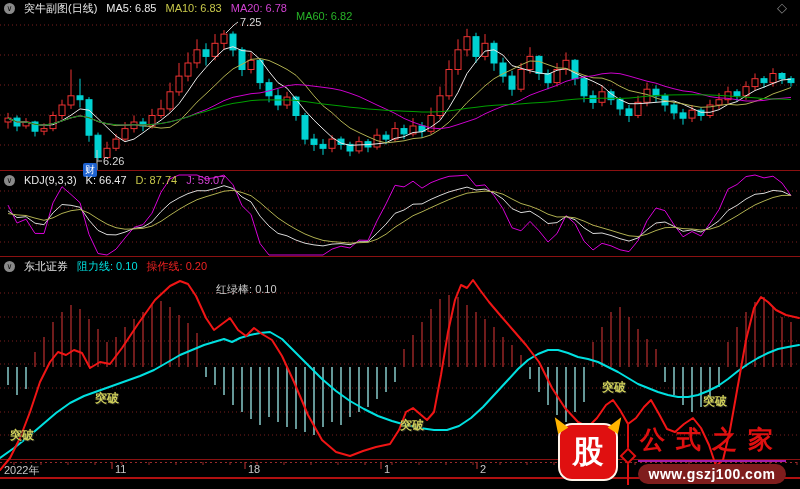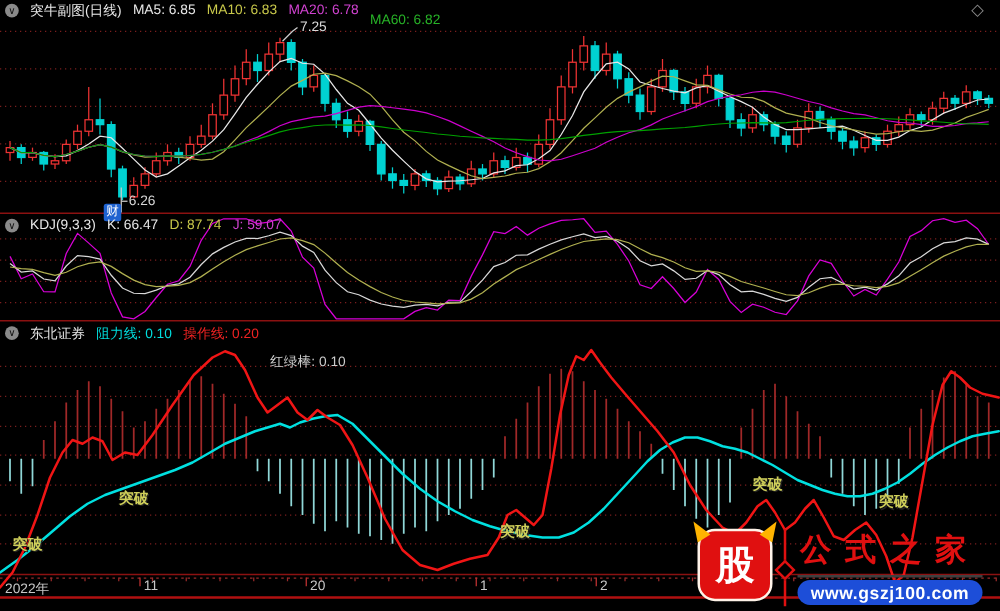--- a/index.html
+++ b/index.html
@@ -23,22 +23,22 @@
   .watermark{position:absolute;left:558px;top:423px;display:flex;align-items:flex-start;z-index:6;}
   .wm-badge{position:relative;width:56px;height:54px;background:#e01010;border:2px solid #fff3e8;
     border-radius:14px;display:flex;align-items:center;justify-content:center;}
   .wm-badge-text{color:#fff;font-size:31px;font-weight:bold;font-family:"Liberation Serif",serif;}
   .horn{position:absolute;width:0;height:0;border-style:solid;}
   .horn-l{left:-7px;top:-9px;border-width:0 6px 16px 6px;border-color:transparent transparent #ffb400 transparent;transform:rotate(-32deg);}
   .horn-r{right:-7px;top:-9px;border-width:0 6px 16px 6px;border-color:transparent transparent #ffb400 transparent;transform:rotate(32deg);}
   .wm-divider{position:relative;width:2px;height:62px;background:#e01010;margin:0 9px;}
   .wm-diamond{position:absolute;left:-5px;top:27px;width:8px;height:8px;border:2px solid #e01010;background:#000;transform:rotate(45deg);}
   .wm-title{font-family:"Liberation Serif",serif;font-weight:bold;font-size:25px;color:#e01010;
-    letter-spacing:11px;white-space:nowrap;border-bottom:2px solid #404040;padding:0 2px 4px 2px;}
-  .wm-url{margin-top:2px;background:#1d4ed8;color:#fff;font-weight:bold;font-size:14px;
+    letter-spacing:11px;white-space:nowrap;border-bottom:2px solid #a21caf;padding:0 2px 4px 2px;}
+  .wm-url{margin-top:2px;background:#7f1d1d;color:#fff;font-weight:bold;font-size:14px;
     border-radius:12px;padding:2px 10px;text-align:center;letter-spacing:.5px;}
 </style>
 </head>
 <body>
 
 <div id="main-window">
 
   <svg id="chart-svg" width="800" height="489">
       <line x1="0" y1="25" x2="800" y2="25" stroke="#7a1e1e" stroke-width="1" stroke-dasharray="1 3"></line>
       <line x1="0" y1="55" x2="800" y2="55" stroke="#7a1e1e" stroke-width="1" stroke-dasharray="1 3"></line>
@@ -377,21 +377,21 @@
       <div class="pos pricelab" style="left: 240px; top: 16px;">7.25</div>
       <div class="pos pricelab" style="left: 103px; top: 155px;">6.26</div>
       <div class="low-badge" style="left: 83px; top: 163px;">财</div>
       <div class="pos breakout" style="left: 10px; top: 427px;">突破</div>
       <div class="pos breakout" style="left: 95px; top: 390px;">突破</div>
       <div class="pos breakout" style="left: 400px; top: 417px;">突破</div>
       <div class="pos breakout" style="left: 602px; top: 379px;">突破</div>
       <div class="pos breakout" style="left: 703px; top: 393px;">突破</div>
       <div class="pos axislab" style="left: 4px; top: 463px;">2022年</div>
       <div class="pos axislab" style="left: 115px; top: 463px; text-align: center;">11</div>
-      <div class="pos axislab" style="left: 248px; top: 463px;">20</div>
+      <div class="pos axislab" style="left: 248px; top: 463px;">18</div>
       <div class="pos axislab" style="left: 384px; top: 463px;">1</div>
       <div class="pos axislab" style="left: 480px; top: 463px;">2</div>
     </div>
 
   <div class="panel-header" style="top:0;">
     <span class="hdr-icon">∨</span>
     <span class="hdr-title">突牛副图(日线)</span>
     <span style="color: rgb(232, 232, 232);">MA5: 6.85</span>
     <span style="color: rgb(200, 200, 74);">MA10: 6.83</span>
     <span style="color: rgb(208, 66, 208);">MA20: 6.78</span>

